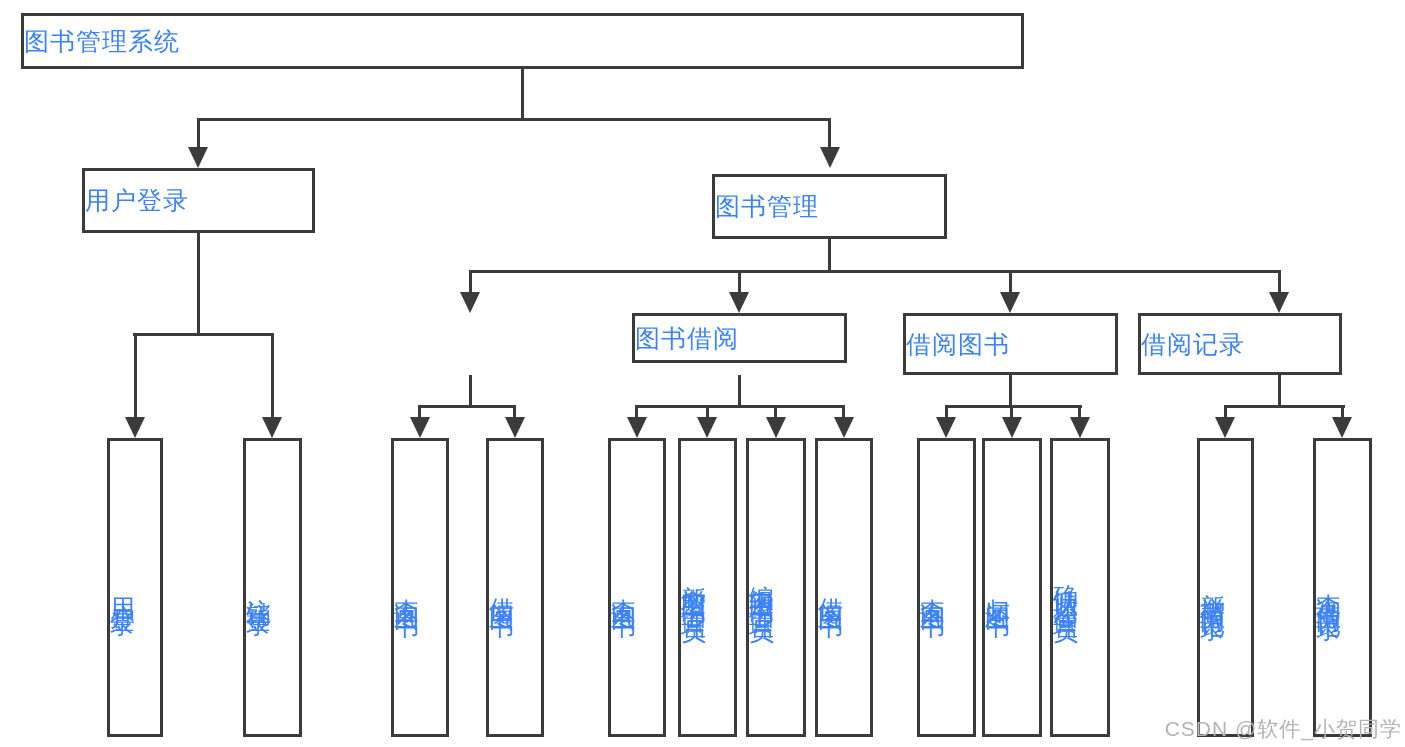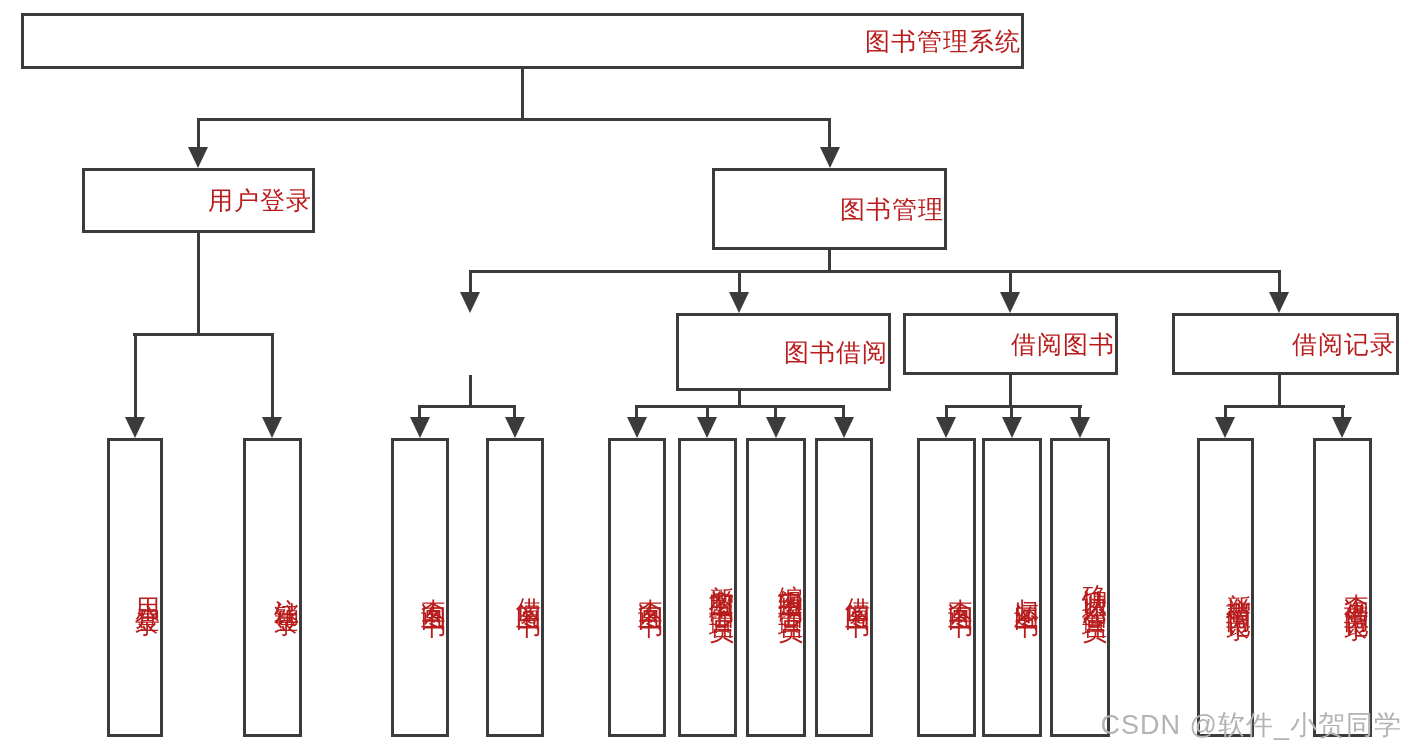--- a/index.html
+++ b/index.html
@@ -3,42 +3,42 @@
 <meta charset="utf-8">
 <style>
   html,body{margin:0;padding:0;background:#ffffff;}
   .canvas{
     position:relative;width:1405px;height:747px;background:#ffffff;
     font-family:"Liberation Sans",sans-serif;overflow:hidden;
   }
   
   .box{
     position:absolute;box-sizing:border-box;background:#ffffff;
-    border:3px solid #3b3b3b;display:flex;align-items:center;justify-content:flex-end;
-    color:#b91c1c;z-index:2;
+    border:3px solid #3b3b3b;display:flex;align-items:center;justify-content:flex-start;
+    color:#3b82f6;z-index:2;
   }
   .box.h{font-size:25px;letter-spacing:1px;white-space:nowrap;}
   .box.v{font-size:25px;}
   .box.v .vtext{
     writing-mode:vertical-rl;text-orientation:mixed;letter-spacing:5px;
     line-height:1;white-space:nowrap;
   }
   
   .hl,.vl{position:absolute;background:#3b3b3b;z-index:1;}
   .hl{height:3px;}
   .vl{width:3px;}
   
   .arrow{
     position:absolute;width:0;height:0;z-index:1;
     border-left:10px solid transparent;border-right:10px solid transparent;
     border-top:21px solid #3b3b3b;
   }
   .watermark{
     position:absolute;right:3px;bottom:4px;z-index:5;
-    font-size:27px;color:#b3b3b3;letter-spacing:1px;white-space:nowrap;
+    font-size:21px;color:#b3b3b3;letter-spacing:1px;white-space:nowrap;
   }
 </style>
 </head>
 <body>
 
 <div class="canvas">
 
   <div class="box h" style="left:21px;top:13px;width:1003px;height:56px;">
     <span>图书管理系统</span>
   </div>
@@ -46,21 +46,21 @@
   <div class="vl" style="left:521px;top:69px;height:52px;"></div>
   <div class="hl" style="left:197px;top:118px;width:634px;"></div>
   <div class="vl" style="left:197px;top:118px;height:30px;"></div>
   <div class="arrow" style="left:188px;top:147px;"></div>
   <div class="vl" style="left:828px;top:118px;height:30px;"></div>
   <div class="arrow" style="left:820px;top:147px;"></div>
 
   <div class="box h" style="left:82px;top:168px;width:233px;height:65px;">
     <span>用户登录</span>
   </div>
-  <div class="box h" style="left:712px;top:168px;width:235px;height:82px;">
+  <div class="box h" style="left:712px;top:174px;width:235px;height:65px;">
     <span>图书管理</span>
   </div>
 
   <div class="vl" style="left:197px;top:233px;height:103px;"></div>
   <div class="hl" style="left:133px;top:333px;width:141px;"></div>
   <div class="vl" style="left:134px;top:333px;height:85px;"></div>
   <div class="arrow" style="left:125px;top:417px;"></div>
   <div class="vl" style="left:271px;top:333px;height:85px;"></div>
   <div class="arrow" style="left:262px;top:417px;"></div>
 
@@ -68,27 +68,27 @@
   <div class="hl" style="left:469px;top:270px;width:812px;"></div>
   <div class="vl" style="left:469px;top:270px;height:22px;"></div>
   <div class="arrow" style="left:460px;top:292px;"></div>
   <div class="vl" style="left:738px;top:270px;height:22px;"></div>
   <div class="arrow" style="left:729px;top:292px;"></div>
   <div class="vl" style="left:1009px;top:270px;height:22px;"></div>
   <div class="arrow" style="left:1000px;top:292px;"></div>
   <div class="vl" style="left:1278px;top:270px;height:22px;"></div>
   <div class="arrow" style="left:1269px;top:292px;"></div>
 
-  <div class="box h" style="left:632px;top:313px;width:215px;height:78px;margin-left:44px;">
+  <div class="box h" style="left:632px;top:313px;width:215px;height:50px;">
     <span>图书借阅</span>
   </div>
   <div class="box h" style="left:903px;top:313px;width:215px;height:62px;">
     <span>借阅图书</span>
   </div>
-  <div class="box h" style="left:1172px;top:313px;width:227px;height:62px;">
+  <div class="box h" style="left:1138px;top:313px;width:204px;height:62px;">
     <span>借阅记录</span>
   </div>
 
   <div class="vl" style="left:469px;top:375px;height:33px;"></div>
   <div class="hl" style="left:418px;top:405px;width:98px;"></div>
   <div class="vl" style="left:418px;top:405px;height:13px;"></div>
   <div class="arrow" style="left:410px;top:417px;"></div>
   <div class="vl" style="left:513px;top:405px;height:13px;"></div>
   <div class="arrow" style="left:505px;top:417px;"></div>
 

